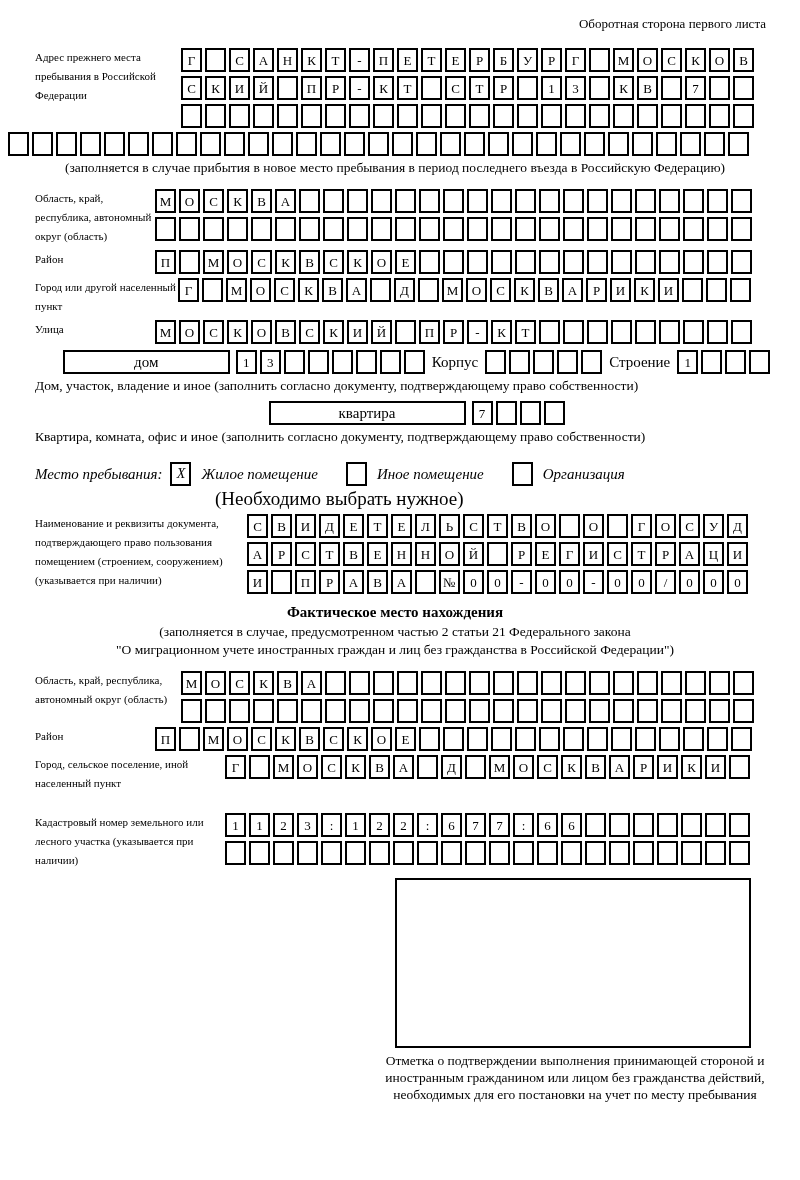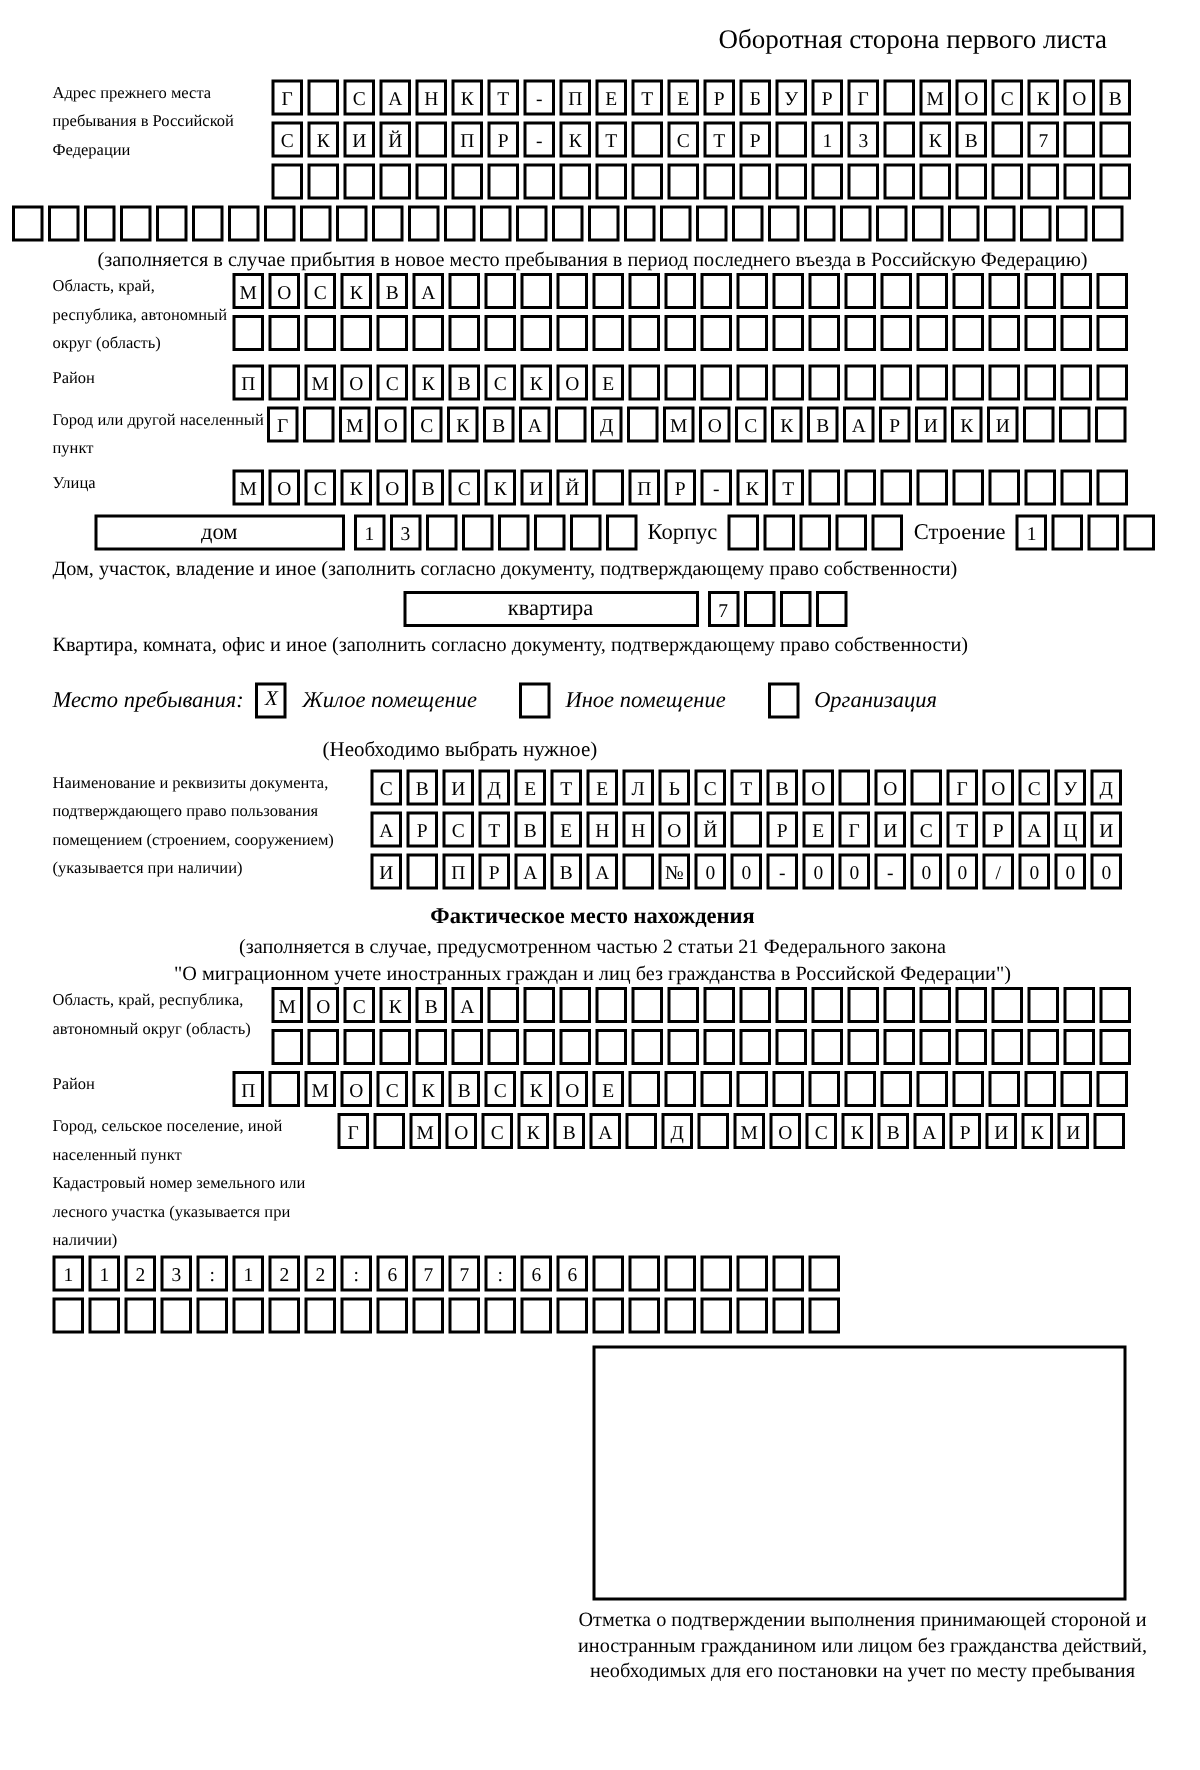--- a/index.html
+++ b/index.html
@@ -1,19 +1,19 @@
 <!DOCTYPE html>
 <html><head>
 <meta charset="utf-8">
 <style>
   html,body{margin:0;padding:0;background:#fff;}
   body{width:800px;height:1180px;font-family:"Liberation Serif","DejaVu Serif",serif;color:#000;}
   .page{position:relative;width:800px;height:1180px;overflow:hidden;box-sizing:border-box;padding:12px 0 0 35px;}
 
-  .backside{text-align:right;font-size:18px;margin:4px 62px 0 0;}
+  .backside{text-align:right;font-size:13px;margin:4px 34px 0 0;}
 
   .frow{display:flex;align-items:flex-start;}
   .lbl{font-size:11px;line-height:19px;flex:0 0 auto;}
   .w146{width:146px;}
   .w120{width:120px;}
   .w143{width:143px;}
   .w190{width:190px;}
   .w212{width:212px;}
   .stack{display:flex;flex-direction:column;gap:4px;}
 
@@ -22,35 +22,35 @@
         display:flex;align-items:center;justify-content:center;
         font-size:13px;line-height:1;}
 
   .fullrow{margin-left:-27px;margin-top:4px;}
 
   .note{font-size:13.5px;line-height:18px;}
   .center{text-align:center;margin-right:45px;}
   .h2{font-size:16px;font-weight:bold;text-align:center;margin:6px 45px 4px 0;}
   .h3{font-size:15px;font-weight:bold;text-align:center;margin:10px 45px 2px 0;}
 
-  .mt2{margin-top:0;} .mt3{margin-top:3px;} .mt4{margin-top:4px;} .mt6{margin-top:0;flex-direction:column;} .mt16{margin-top:16px;}
+  .mt2{margin-top:12px;} .mt3{margin-top:3px;} .mt4{margin-top:4px;} .mt6{margin-top:20px;} .mt16{margin-top:16px;}
 
   .domline{display:flex;align-items:center;margin-left:-2px;margin-top:6px;justify-content:center;}
   .widebox{height:24px;border:2px solid #000;box-sizing:border-box;display:flex;
            align-items:center;justify-content:center;font-size:15px;flex:0 0 auto;}
   .wb167{width:167px;margin-right:6px;}
   .wb197{width:197px;margin-right:6px;}
   .inline-lbl{font-size:15px;padding:0 7px;flex:0 0 auto;}
 
   .mestorow{display:flex;align-items:center;margin-top:16px;font-size:15px;font-style:italic;}
   .mestorow .cap{margin-right:8px;}
   .checkbox{width:21px;height:24px;border:2px solid #000;box-sizing:border-box;flex:0 0 auto;
             display:flex;align-items:center;justify-content:center;font-size:14px;margin-right:10px;}
   .optlbl{margin-right:28px;}
-  .mestonote{font-size:14px;margin:14px 0 0 180px;}
+  .mestonote{font-size:19px;margin:2px 0 0 180px;}
 
   .bigbox{width:356px;height:170px;border:2px solid #000;box-sizing:border-box;
           margin:8px 0 0 360px;}
   .stampcap{width:410px;margin:4px 0 0 335px;text-align:center;font-size:13.5px;line-height:17px;}
 </style>
 </head>
 <body>
 
 <div class="page">
 

